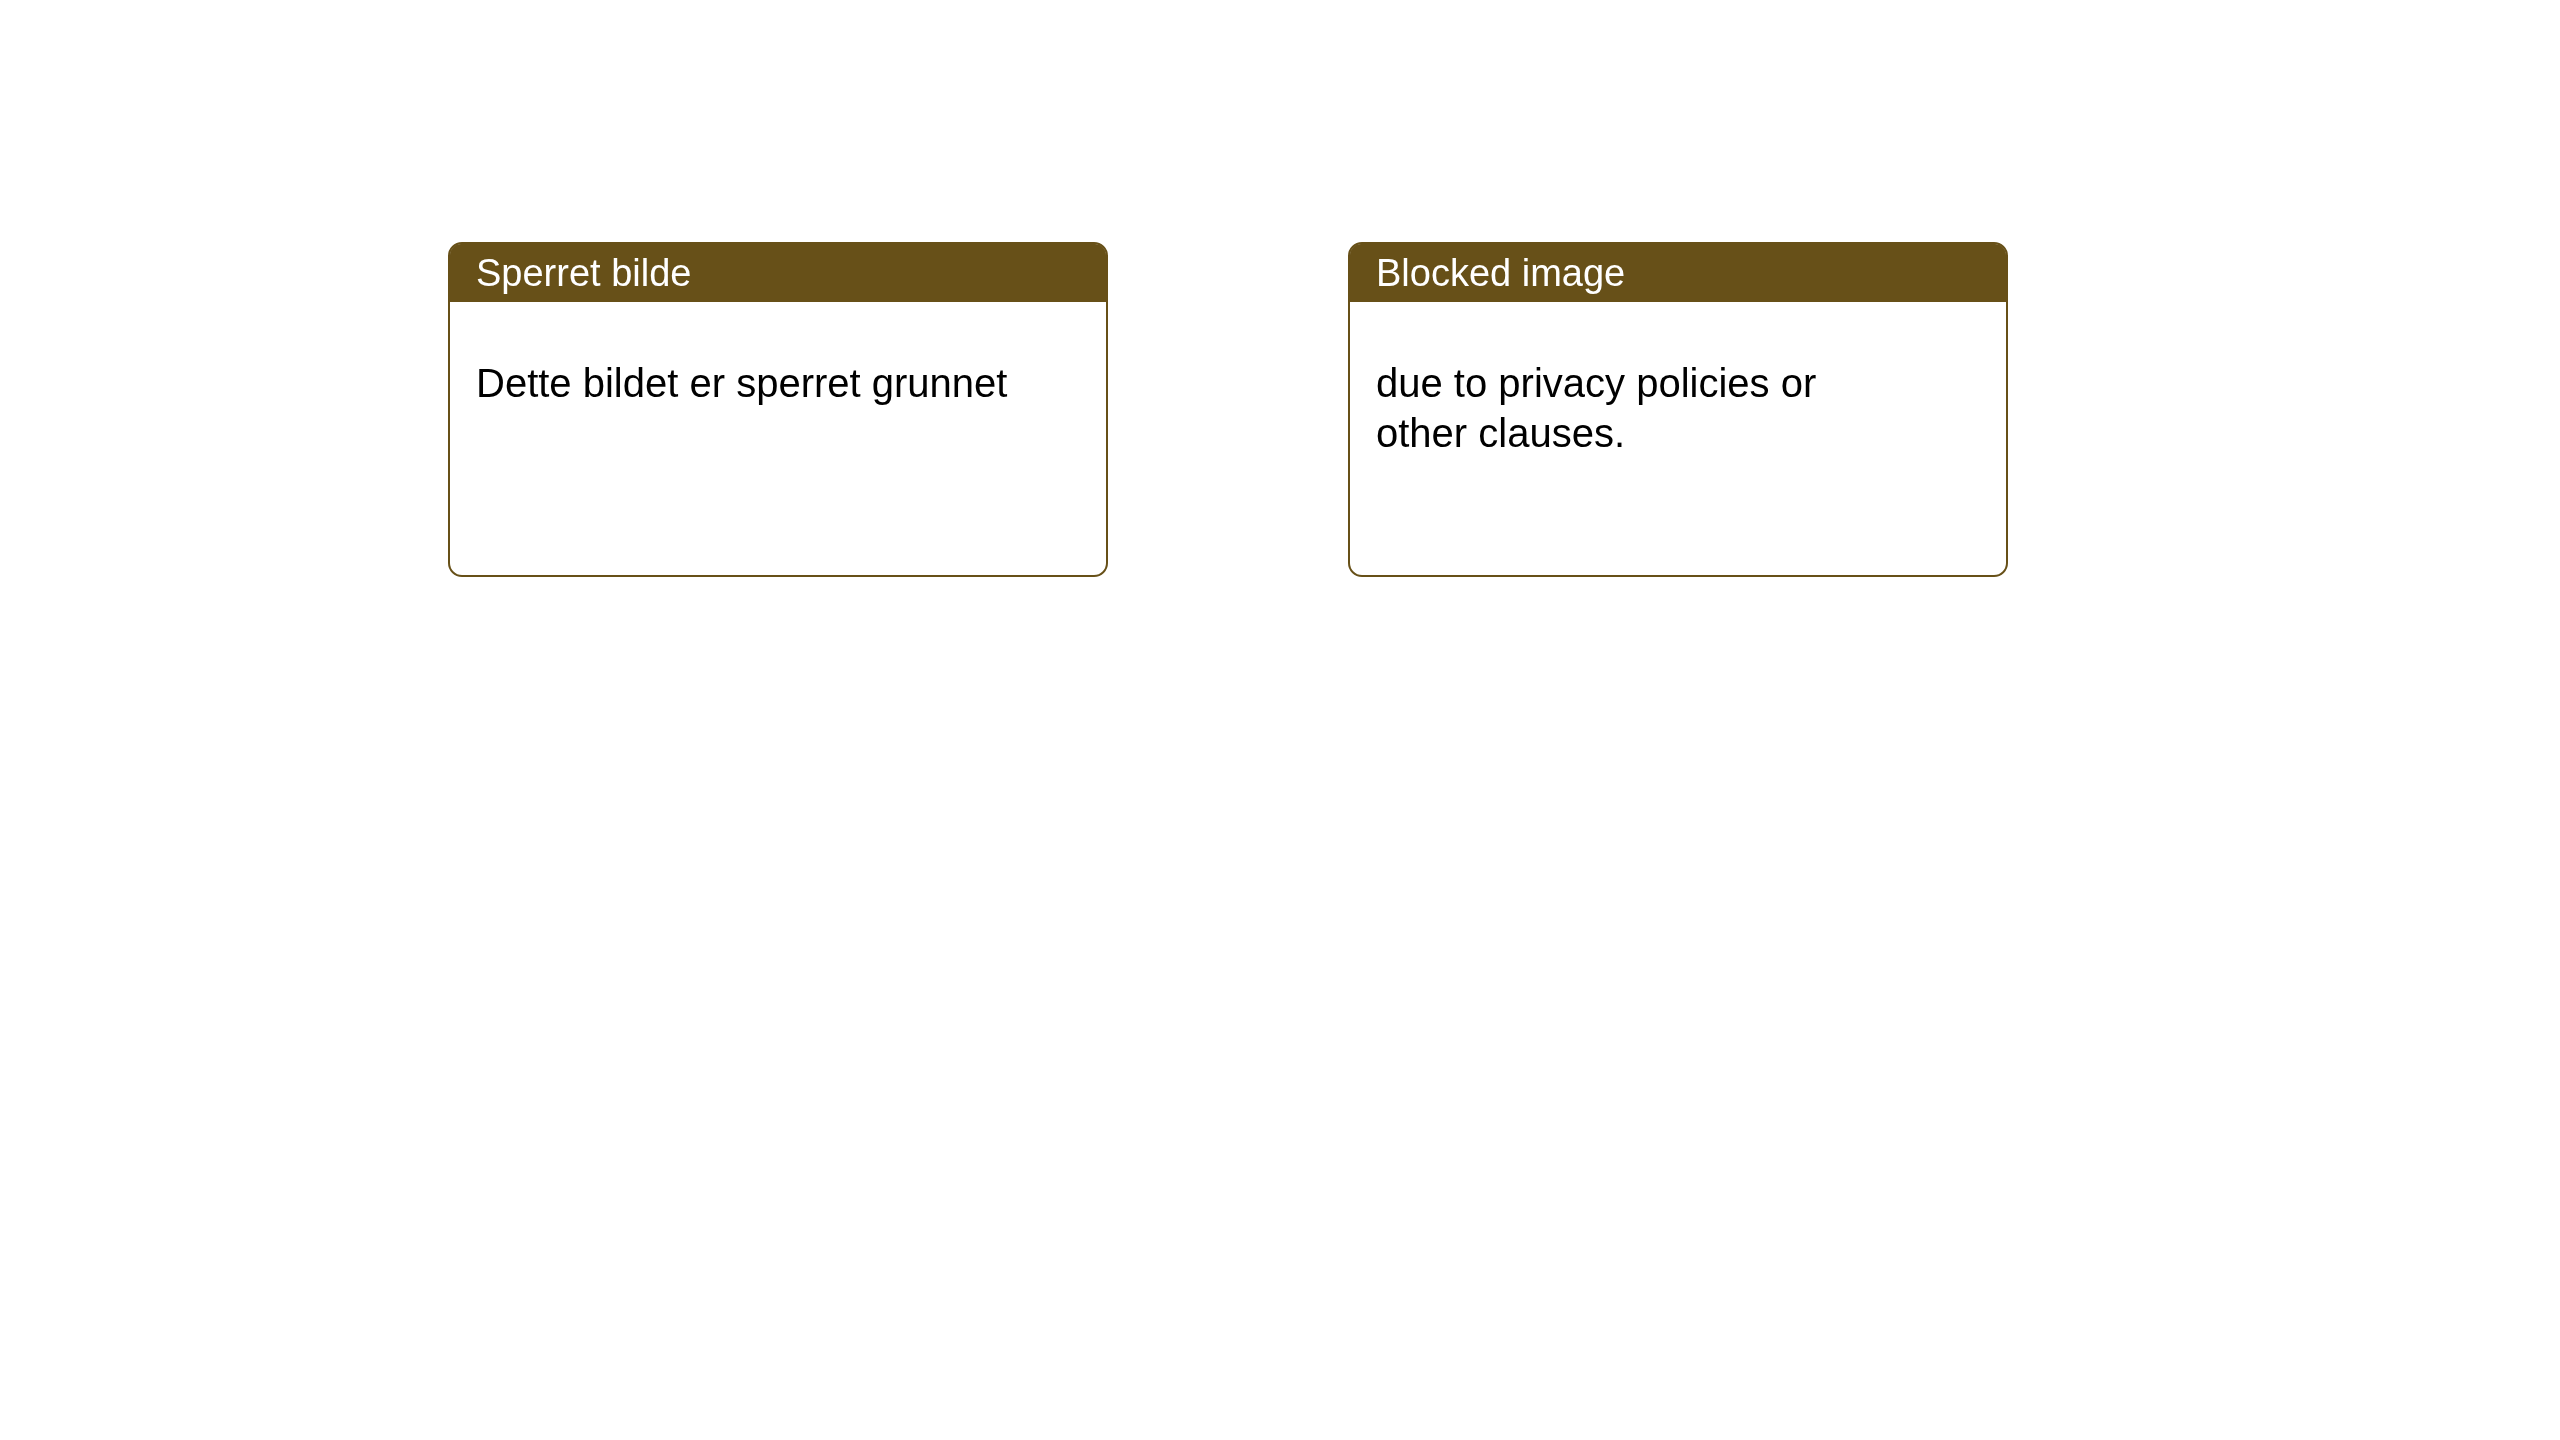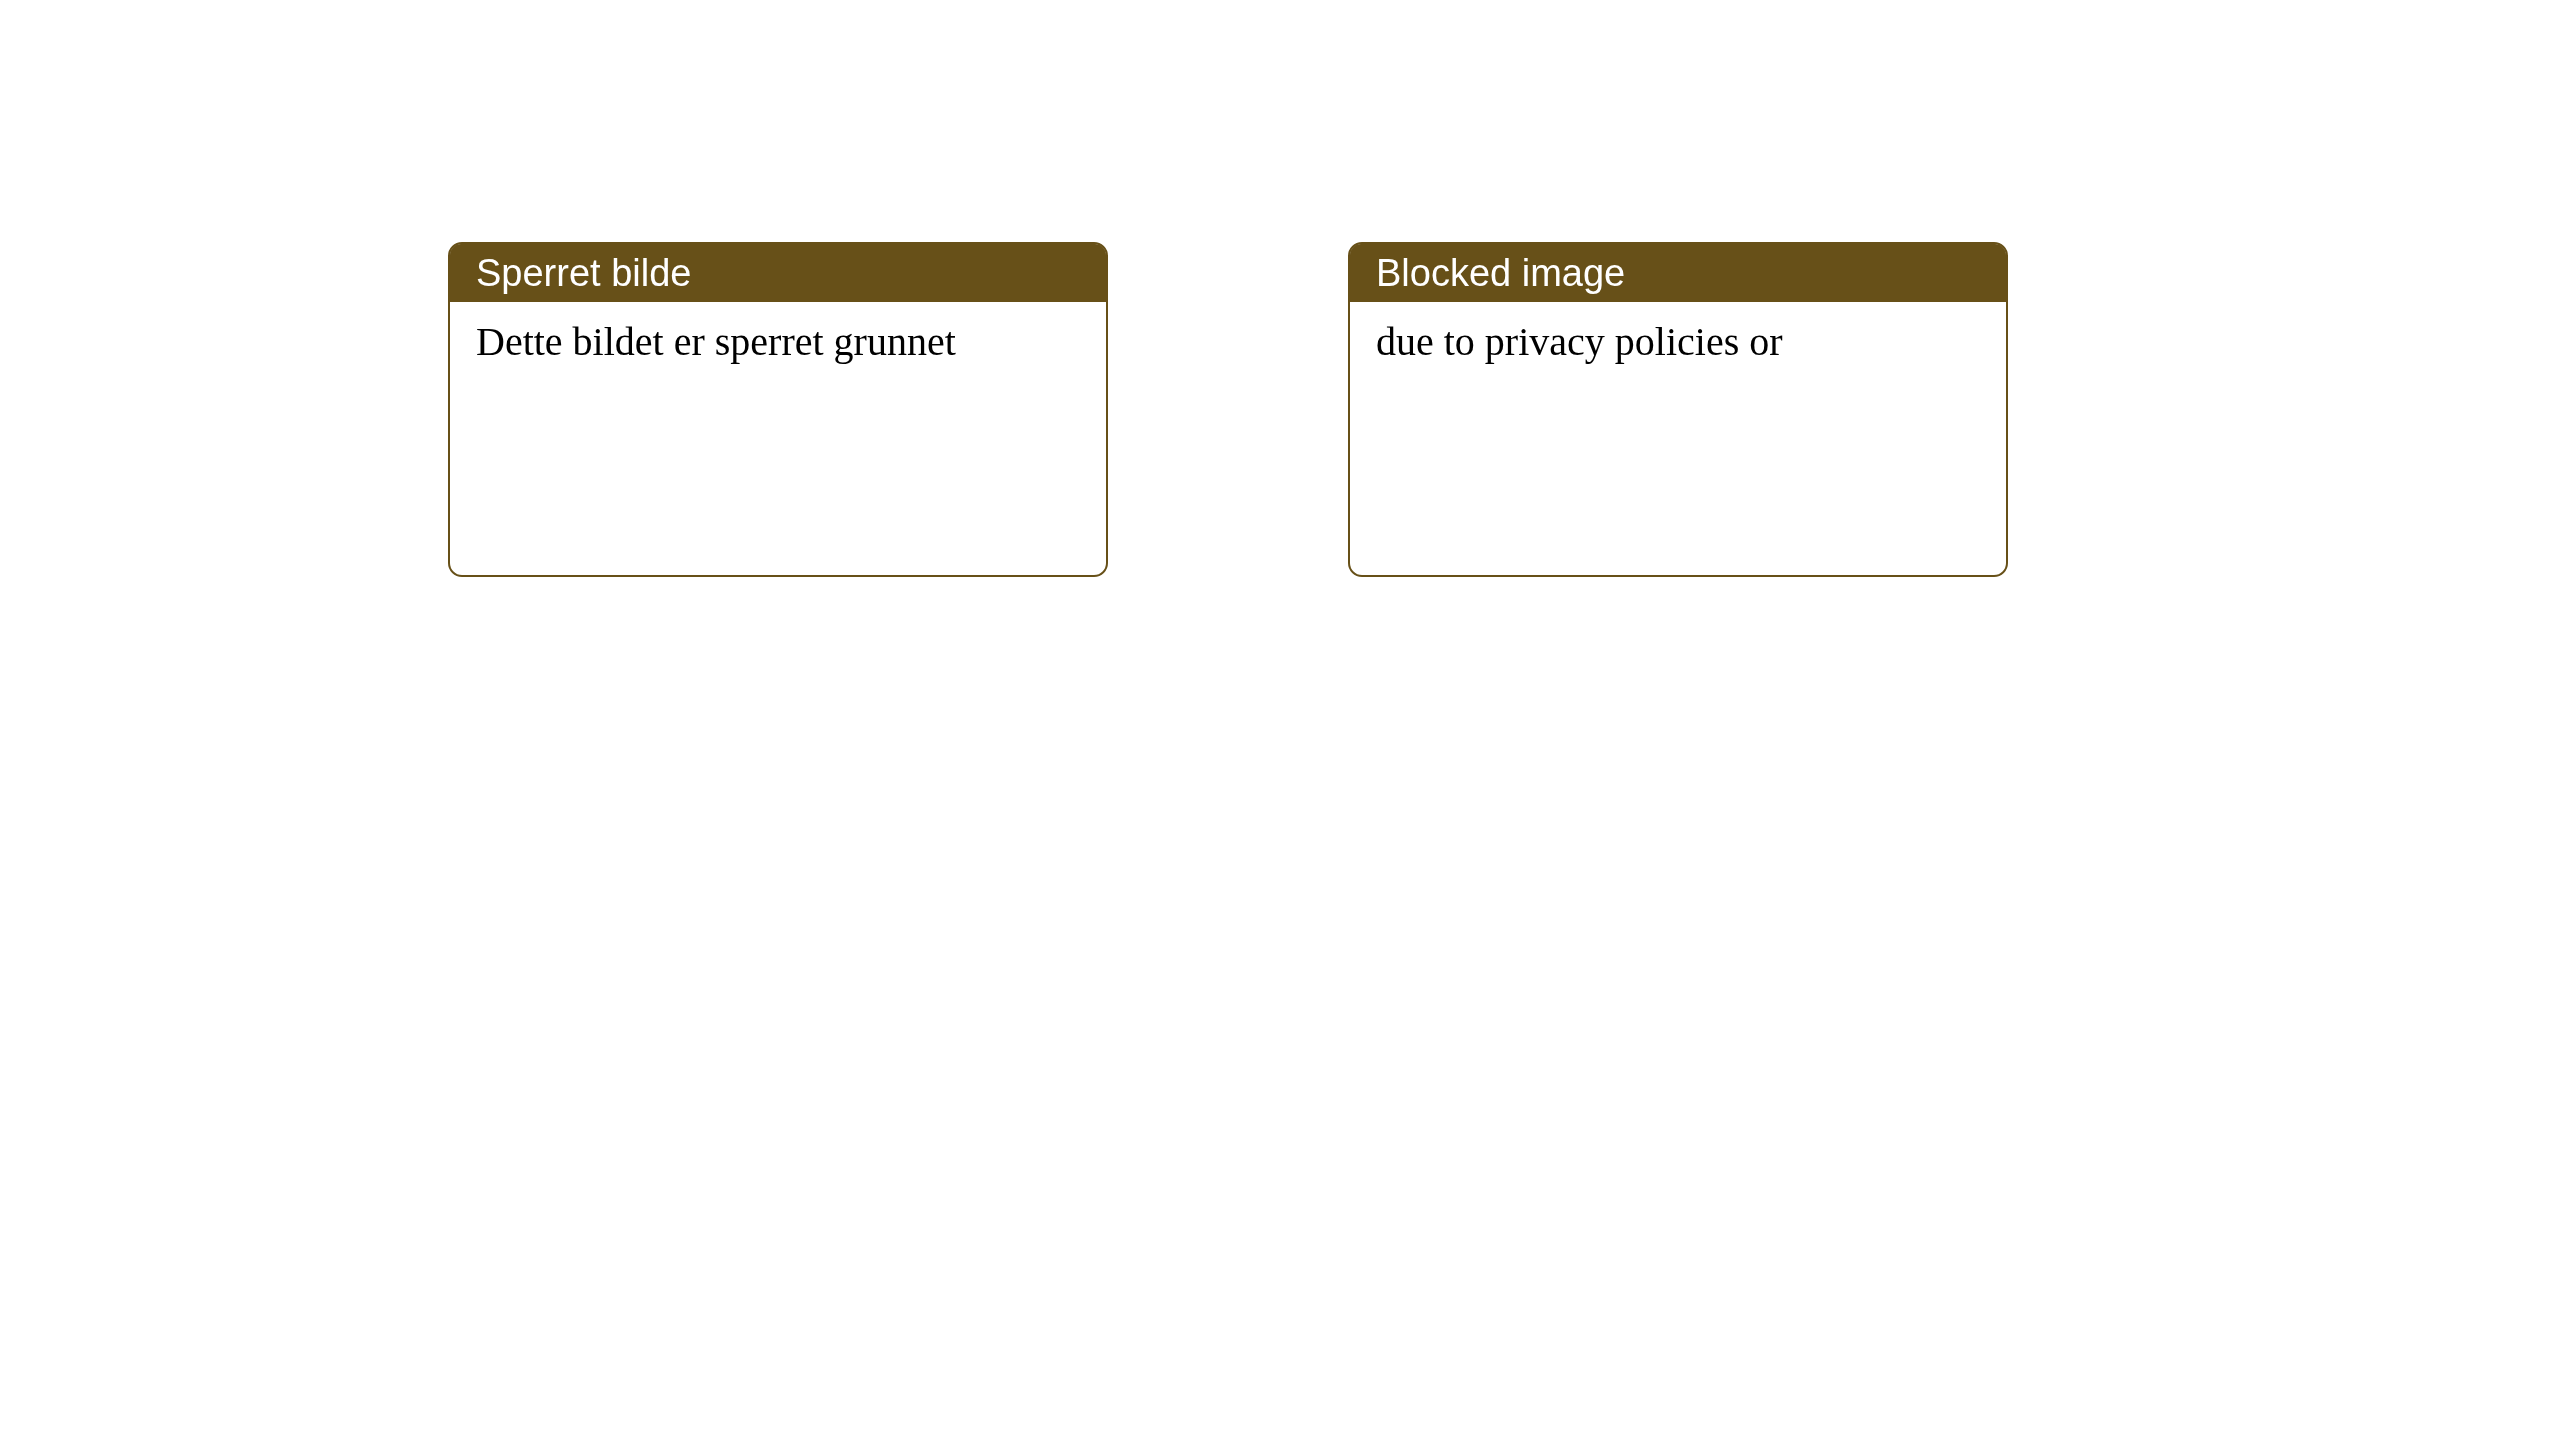--- a/index.html
+++ b/index.html
@@ -34,25 +34,24 @@
     align-items: center;
     padding: 0 26px;
   }
   .card-title {
     color: var(--header-text);
     font-size: 38px;
     line-height: 1;
     white-space: nowrap;
   }
   .card-body {
-    padding: 15px 26px 0 26px;
+    padding: 56px 26px 0 26px;
     color: var(--body-text);
     font-size: 40px;
     line-height: 50px;
-    font-family: Liberation Serif, serif;
   }
   .card-body .line {
     white-space: nowrap;
   }
 </style>
 </head>
 <body style="background: rgb(255, 255, 255);">
 
 <div class="card card-left">
   <div class="card-header">
@@ -62,14 +61,15 @@
     <div class="line">Dette bildet er sperret grunnet</div>
   </div>
 </div>
 
 <div class="card card-right">
   <div class="card-header">
     <span class="card-title">Blocked image</span>
   </div>
   <div class="card-body">
     <div class="line">due to privacy policies or</div>
+    <div class="line">other clauses.</div>
   </div>
 </div>
 
 </body></html>

